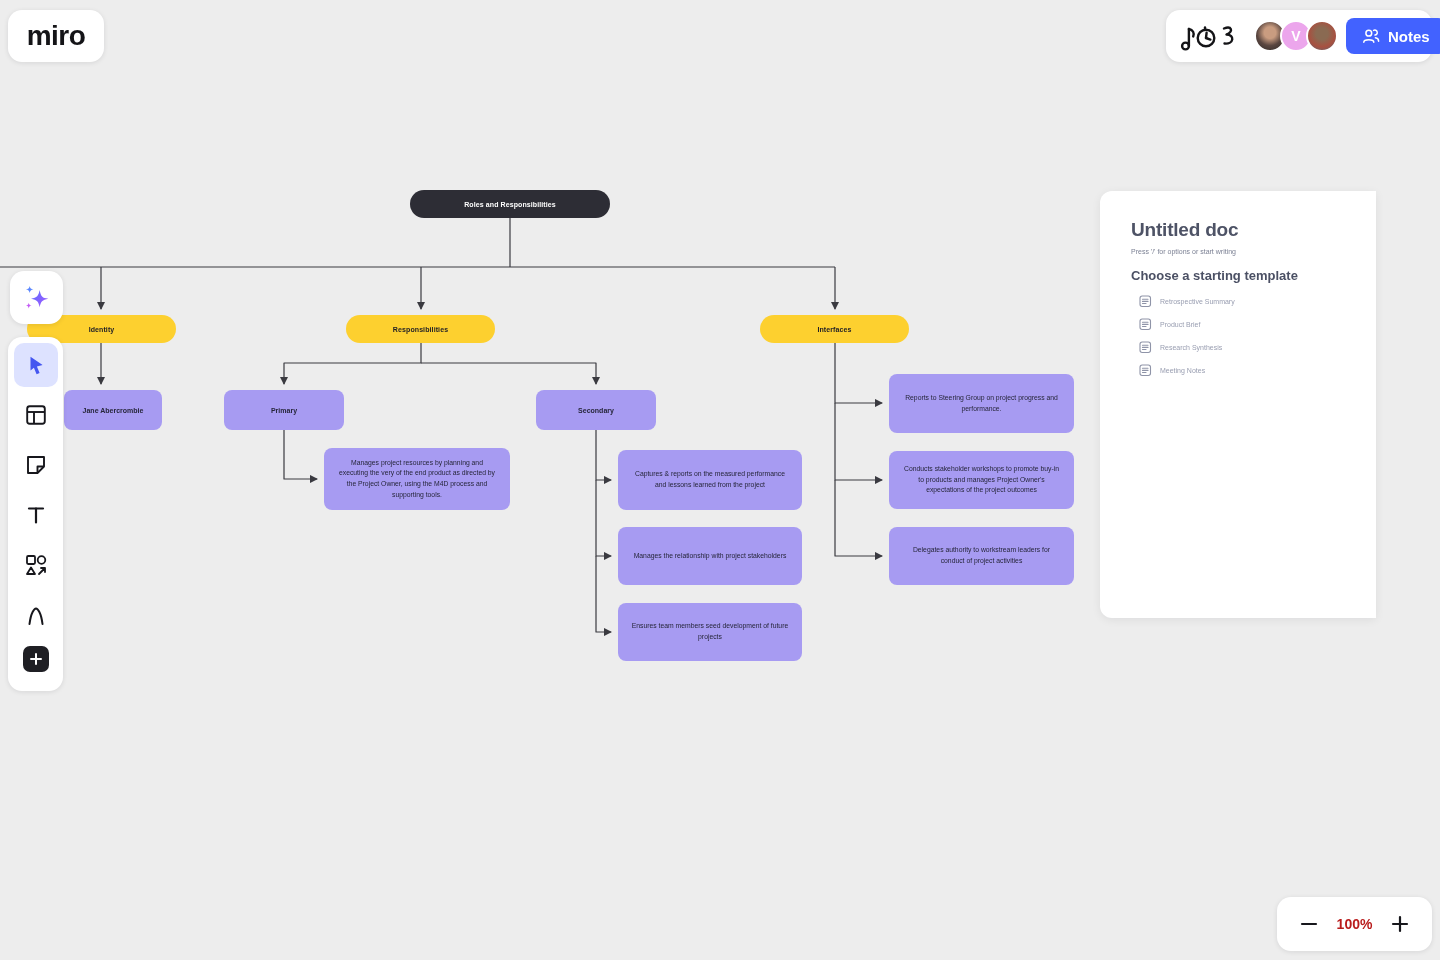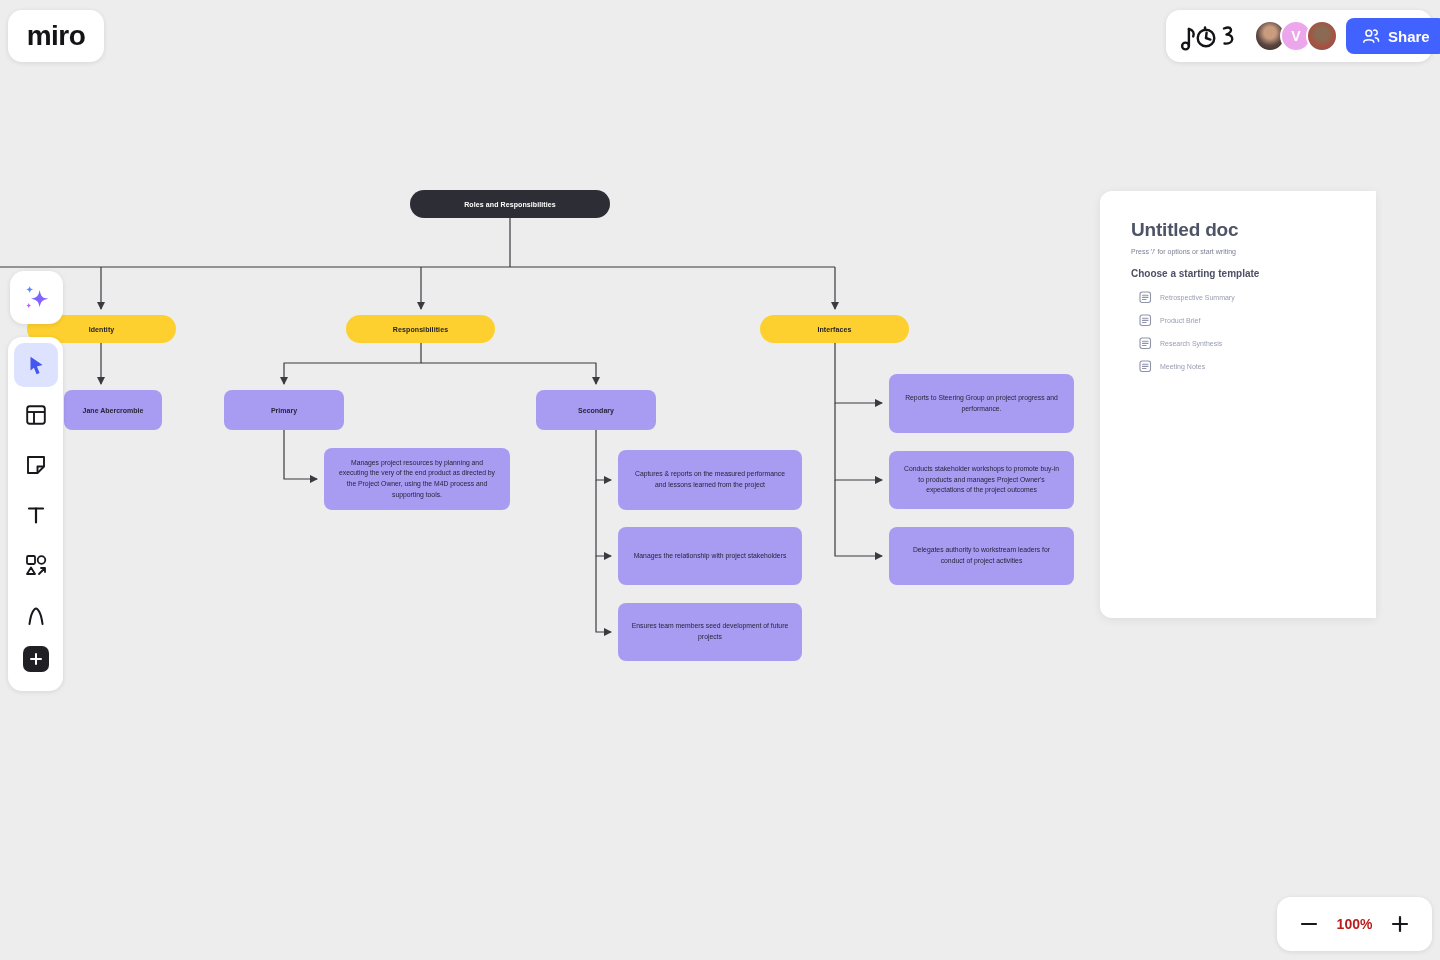--- a/index.html
+++ b/index.html
@@ -73,21 +73,21 @@
   .tool.selected { background:#DDE2FF; }
   .tool svg { display:block; }
   .add-tile { width:26px; height:26px; border-radius:7px; background:#1F1F24;
     display:flex; align-items:center; justify-content:center; cursor:pointer; margin-top:3px; }
   
   #doc-panel { left:1100px; top:191px; width:276px; height:427px; z-index:5;
     border-radius:12px 0 0 12px; box-shadow:0 2px 10px rgba(20,20,30,.07);
     padding:28px 20px 0 31px; }
   #doc-title { font-size:19px; font-weight:700; color:#4E5366; letter-spacing:-.2px; cursor:text; }
   #doc-placeholder { margin-top:7px; font-size:7px; color:#7C8194; cursor:text; }
-  #doc-section-heading { margin-top:13px; font-size:10px; font-weight:700; color:#4B5064; }
+  #doc-section-heading { margin-top:13px; font-size:13px; font-weight:700; color:#4B5064; }
   .tpl-list { margin-top:12px; display:flex; flex-direction:column; gap:10px; }
   .tpl-item { display:flex; align-items:center; gap:8px; padding-left:8px; cursor:pointer; }
   .tpl-item span { font-size:7px; color:#989DB0; }
   
   #zoom-bar { left:1277px; top:897px; width:155px; height:54px; z-index:10;
     display:flex; align-items:center; justify-content:space-between; padding:0 20px; }
   .zoom-btn { background:none; border:none; cursor:pointer; display:flex;
     align-items:center; justify-content:center; width:24px; height:24px; padding:0; }
   #zoom-level { font-size:14px; font-weight:700; color:#b91c1c; }
 </style>
@@ -162,21 +162,21 @@
   </div>
   <button class="share-btn">
     <svg width="18" height="18" viewBox="0 0 18 18">
       <g stroke="#fff" stroke-width="1.5" fill="none" stroke-linecap="round">
         <circle cx="6.8" cy="6.2" r="2.9"></circle>
         <path d="M1.8,15.2 C1.8,11.9 11.8,11.9 11.8,15.2"></path>
         <path d="M11.6,3.4 a2.5,2.5 0 1 1 1.4,4.7"></path>
         <path d="M13.4,10.8 C15.6,11.1 16.6,12.5 16.6,14.3"></path>
       </g>
     </svg>
-    <span>Share</span>
+    <span>Notes</span>
   </button>
 </div>
 
 <div class="card" id="ai-card">
   <svg width="32" height="32" viewBox="0 0 24 24">
     <defs>
       <linearGradient id="sparkg" x1="0" y1="0" x2="1" y2="1">
         <stop offset="0" stop-color="#5B6CFF"></stop>
         <stop offset="1" stop-color="#A65BFF"></stop>
       </linearGradient>

